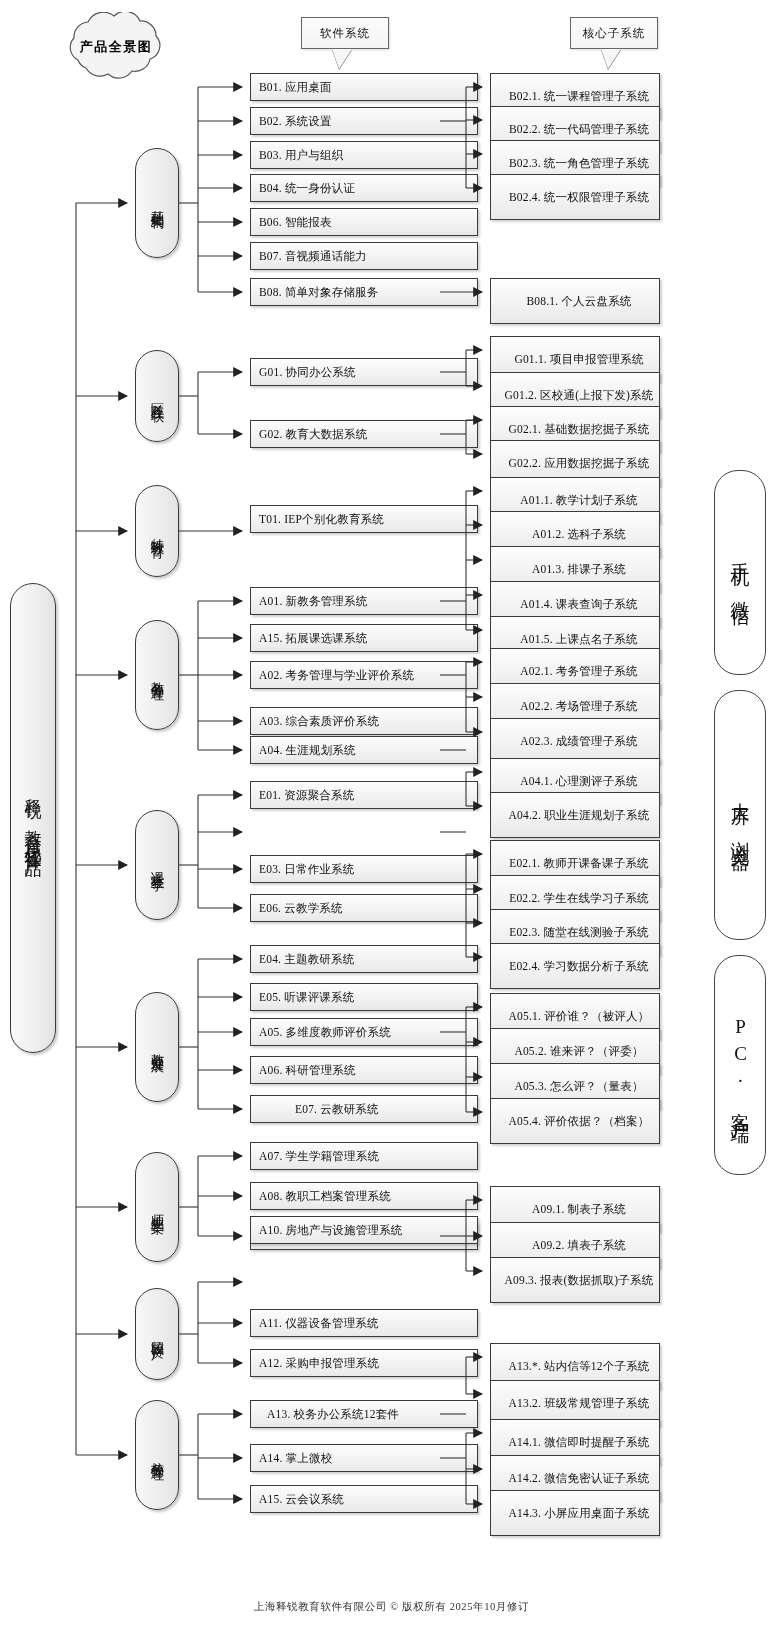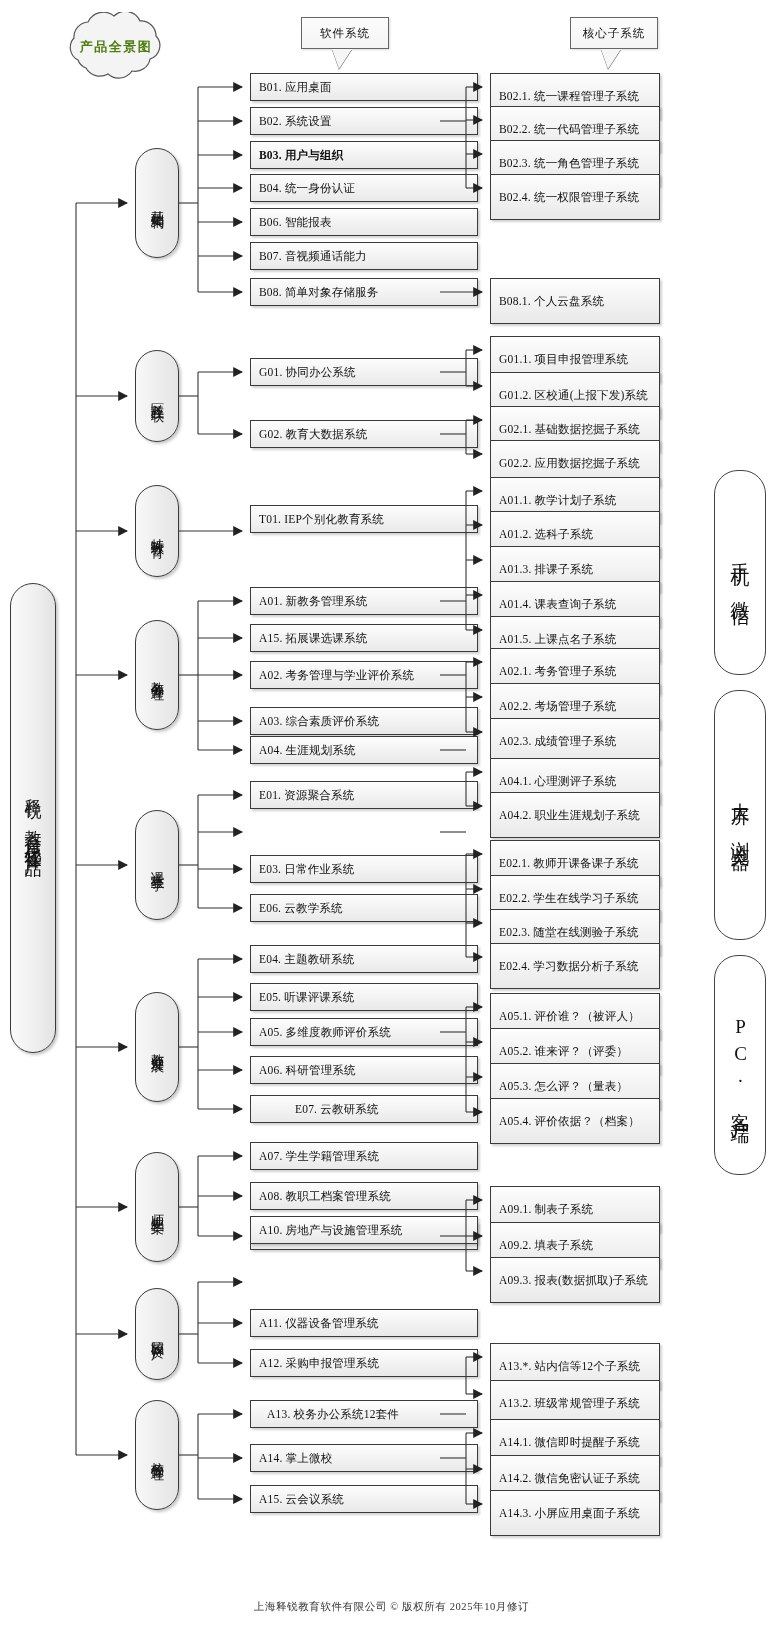--- a/index.html
+++ b/index.html
@@ -12,21 +12,21 @@
     border:1px solid #3a3a3a;
     background:linear-gradient(to bottom,#fdfdfd 0%,#f2f2f2 55%,#e9e9e9 100%);
     box-shadow:2px 2px 2px rgba(0,0,0,.18);
     display:flex;align-items:center;
     padding-left:8px;
     font-size:11.5px;color:#111;
     letter-spacing:.2px;
     white-space:nowrap;
   }
   .sysbox.l1{left:250px;width:228px;height:28px;}
-  .sysbox.l2{left:490px;width:170px;height:46px;}
+  .sysbox.l2{left:490px;width:170px;height:46px;justify-content:center;}
 
   
   .pill{
     position:absolute;box-sizing:border-box;
     border:1px solid #3a3a3a;border-radius:26px;
     background:linear-gradient(to right,#f8f8f8 0%,#efefef 45%,#e4e4e4 100%);
     box-shadow:2px 2px 3px rgba(0,0,0,.22);
     width:44px;left:135px;
     display:flex;align-items:center;justify-content:center;
     font-size:13.5px;color:#111;line-height:1.18;
@@ -74,21 +74,21 @@
     border-right:13px solid transparent;
     border-top:20px solid #f6f6f6;
     filter:drop-shadow(0 1px 0 #666);
   }
 
   
   .cloud{position:absolute;left:52px;top:12px;width:128px;height:70px;}
   .cloud .lbl{
     position:absolute;left:0;top:0;width:128px;height:70px;
     display:flex;align-items:center;justify-content:center;
-    font-size:13px;font-weight:700;color:#4d7c0f;letter-spacing:1.5px;
+    font-size:13px;font-weight:700;color:#000000;letter-spacing:1.5px;
     z-index:3;
     text-align:center;
   }
 
   
   .footer{
     position:absolute;left:0;top:1600px;width:783px;
     text-align:center;font-size:10.5px;color:#333;letter-spacing:.6px;
   }
 </style>
@@ -156,21 +156,21 @@
   <div class="pill" style="top:1400px;height:110px;">
       <span>校务管理</span>
     </div>
 
   <div class="sysbox l1" style="top:73px;">
       <span>B01. 应用桌面</span>
     </div>
   <div class="sysbox l1" style="top:107px;">
       <span>B02. 系统设置</span>
     </div>
-  <div class="sysbox l1" style="top:141px;font-weight:bold;">
+  <div class="sysbox l1" style="top:141px;">
       <span>B03. 用户与组织</span>
     </div>
   <div class="sysbox l1" style="top:174px;">
       <span>B04. 统一身份认证</span>
     </div>
   <div class="sysbox l1" style="top:208px;">
       <span>B06. 智能报表</span>
     </div>
   <div class="sysbox l1" style="top:242px;">
       <span>B07. 音视频通话能力</span>

